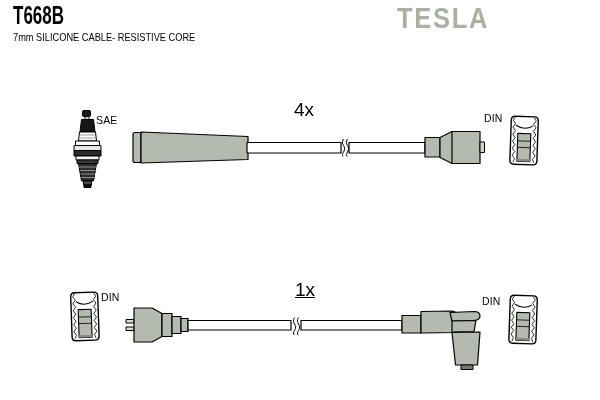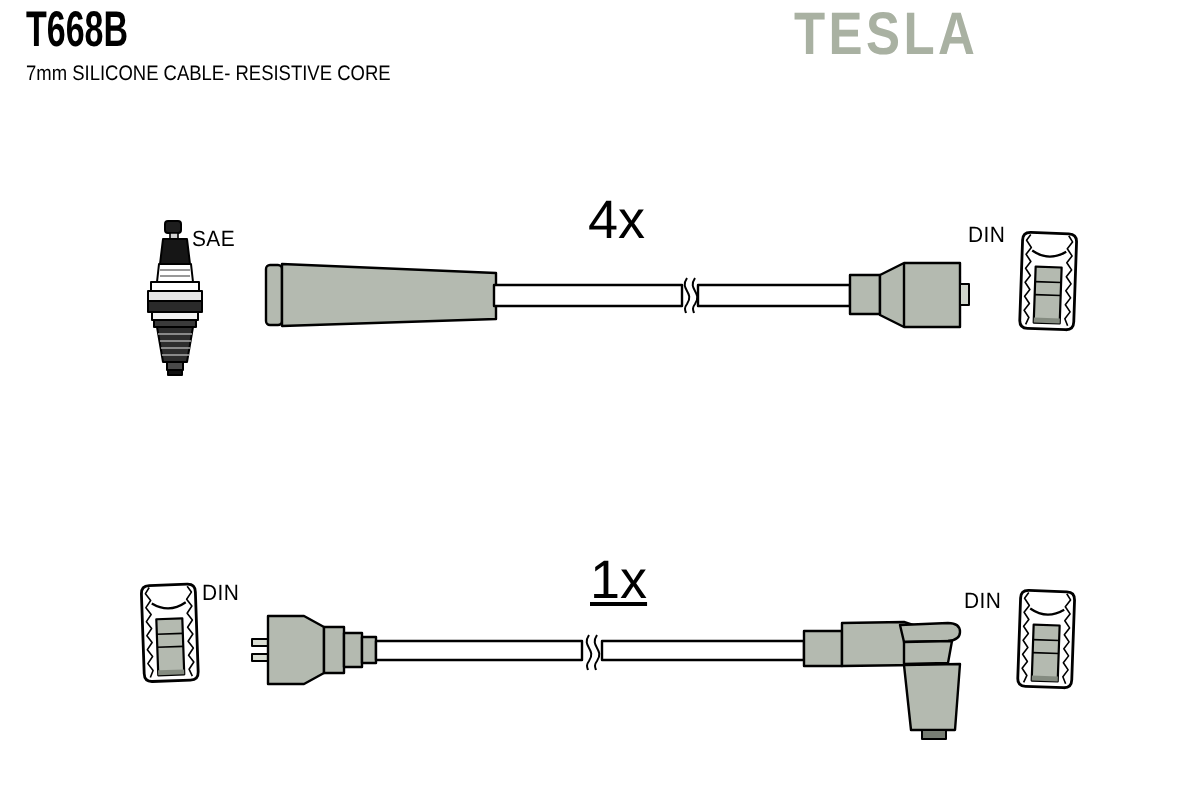--- a/index.html
+++ b/index.html
@@ -26,21 +26,21 @@
   }
   .lbl{
     position:absolute;font-size:11px;line-height:12px;letter-spacing:.2px;
     transform:scaleX(.95);transform-origin:left top;white-space:nowrap;
   }
   .lbl-sae{left:96px;top:114px;}
   .lbl-din-tr{left:484px;top:112px;}
   .lbl-din-bl{left:101px;top:291px;}
   .lbl-din-br{left:482px;top:295px;}
   .qty{
-    position:absolute;font-size:27px;line-height:22px;white-space:nowrap;
+    position:absolute;font-size:19px;line-height:22px;white-space:nowrap;
   }
   .qty-top{left:294px;top:99px;}
   .qty-bottom{left:295px;top:279px;text-decoration:underline;}
   svg.art{position:absolute;left:0;top:0;}
   .gray{fill:var(--c-boot,#b4bab0);}
   .grayd{fill:#848b80;}
   .white{fill:#fff;}
 </style>
 </head>
 <body>

